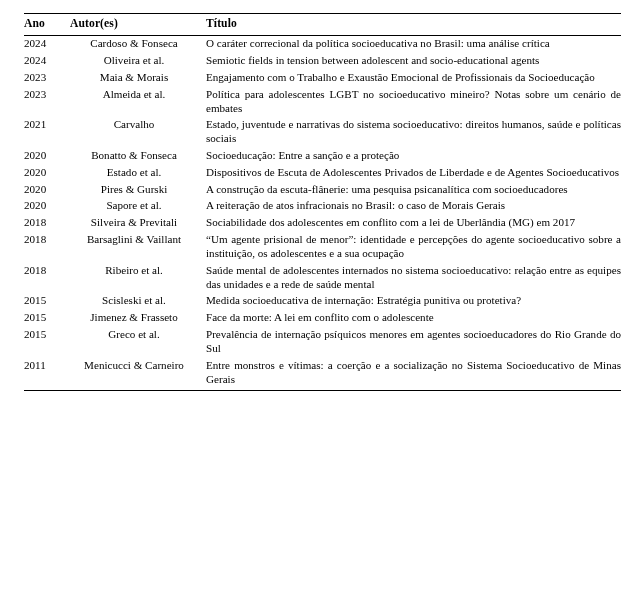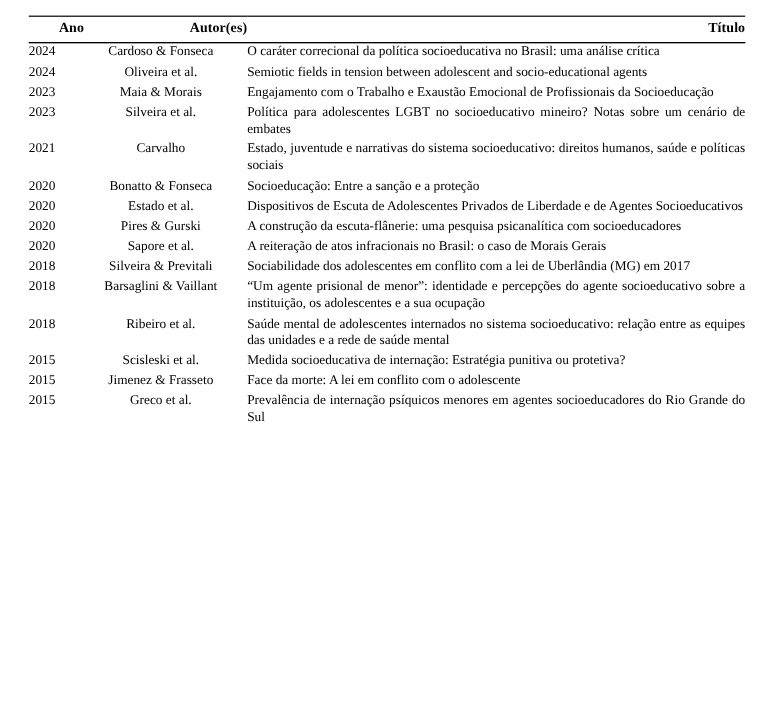--- a/index.html
+++ b/index.html
@@ -29,21 +29,21 @@
     table-layout: fixed;
     font-size: 11.1px;
     line-height: 1.26;
   }
 
   
   table.studies thead tr.head-row th {
     border-top: 1.1px solid #000;
     border-bottom: 0.9px solid #000;
     padding: 3px 0 3.5px 0;
-    text-align: right;
+    text-align: left;
     vertical-align: bottom;
     font-weight: bold;
     font-size: 11.6px;
     letter-spacing: 0.1px;
   }
 
   table.studies tbody tr td {
     padding: 1.4px 0 1.4px 0;
     vertical-align: top;
     border: none;
@@ -107,21 +107,21 @@
           <td class="cell-autor">Oliveira et al.</td>
           <td class="cell-titulo">Semiotic fields in tension between adolescent and socio-educational agents</td>
         </tr>
         <tr>
           <td class="cell-ano">2023</td>
           <td class="cell-autor">Maia &amp; Morais</td>
           <td class="cell-titulo">Engajamento com o Trabalho e Exaustão Emocional de Profissionais da Socioeducação</td>
         </tr>
         <tr>
           <td class="cell-ano">2023</td>
-          <td class="cell-autor">Silveira et al.</td>
+          <td class="cell-autor">Almeida et al.</td>
           <td class="cell-titulo">Política para adolescentes LGBT no socioeducativo mineiro? Notas sobre um cenário de embates</td>
         </tr>
         <tr>
           <td class="cell-ano">2021</td>
           <td class="cell-autor">Carvalho</td>
           <td class="cell-titulo">Estado, juventude e narrativas do sistema socioeducativo: direitos humanos, saúde e políticas sociais</td>
         </tr>
         <tr>
           <td class="cell-ano">2020</td>
           <td class="cell-autor">Bonatto &amp; Fonseca</td>
@@ -165,15 +165,20 @@
         <tr>
           <td class="cell-ano">2015</td>
           <td class="cell-autor">Jimenez &amp; Frasseto</td>
           <td class="cell-titulo">Face da morte: A lei em conflito com o adolescente</td>
         </tr>
         <tr>
           <td class="cell-ano">2015</td>
           <td class="cell-autor">Greco et al.</td>
           <td class="cell-titulo">Prevalência de internação psíquicos menores em agentes socioeducadores do Rio Grande do Sul</td>
         </tr>
+        <tr class="last-row">
+          <td class="cell-ano">2011</td>
+          <td class="cell-autor">Menicucci &amp; Carneiro</td>
+          <td class="cell-titulo">Entre monstros e vítimas: a coerção e a socialização no Sistema Socioeducativo de Minas Gerais</td>
+        </tr>
       </tbody>
   </table>
 </div>
 
 </body></html>

